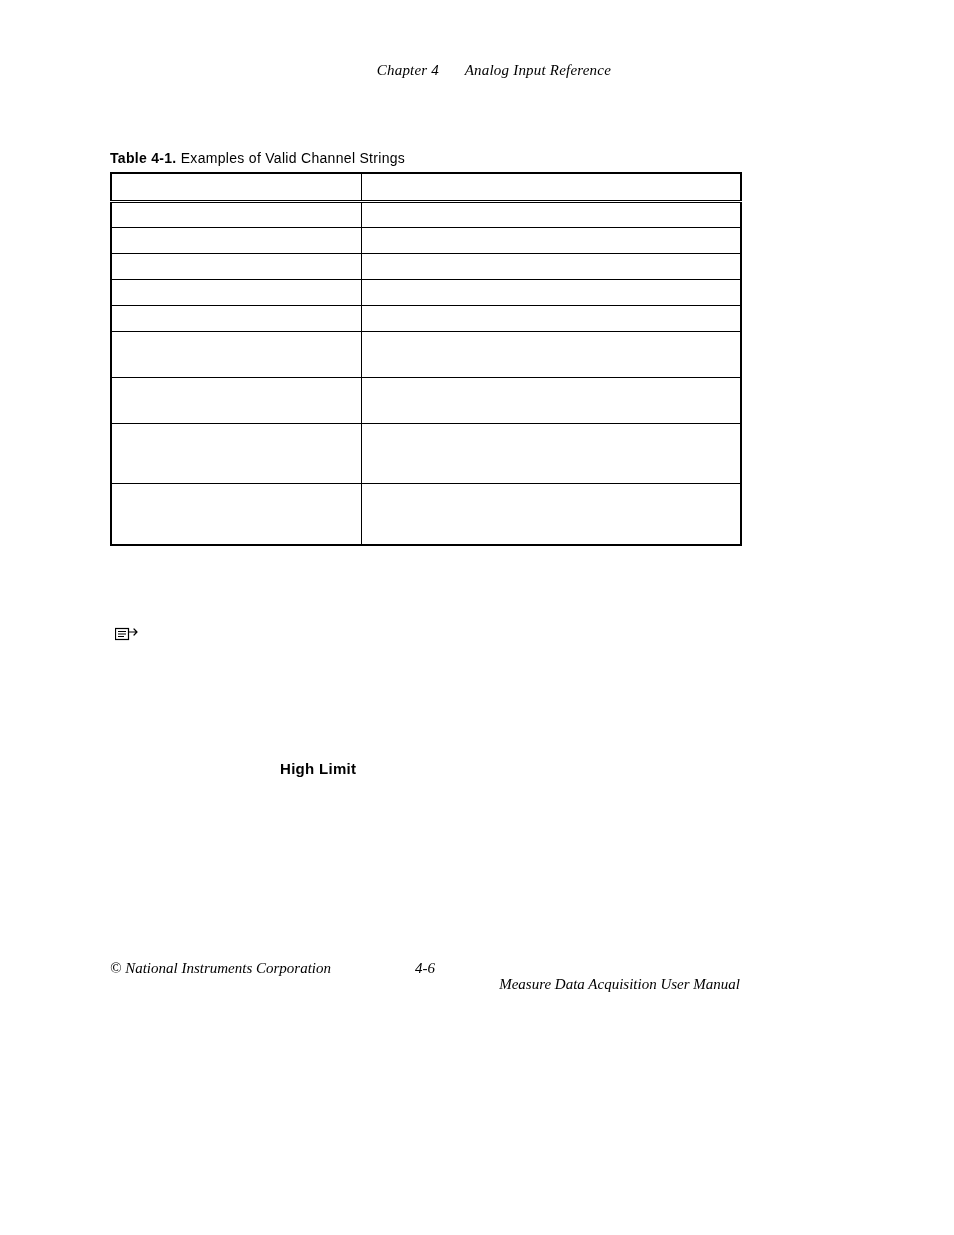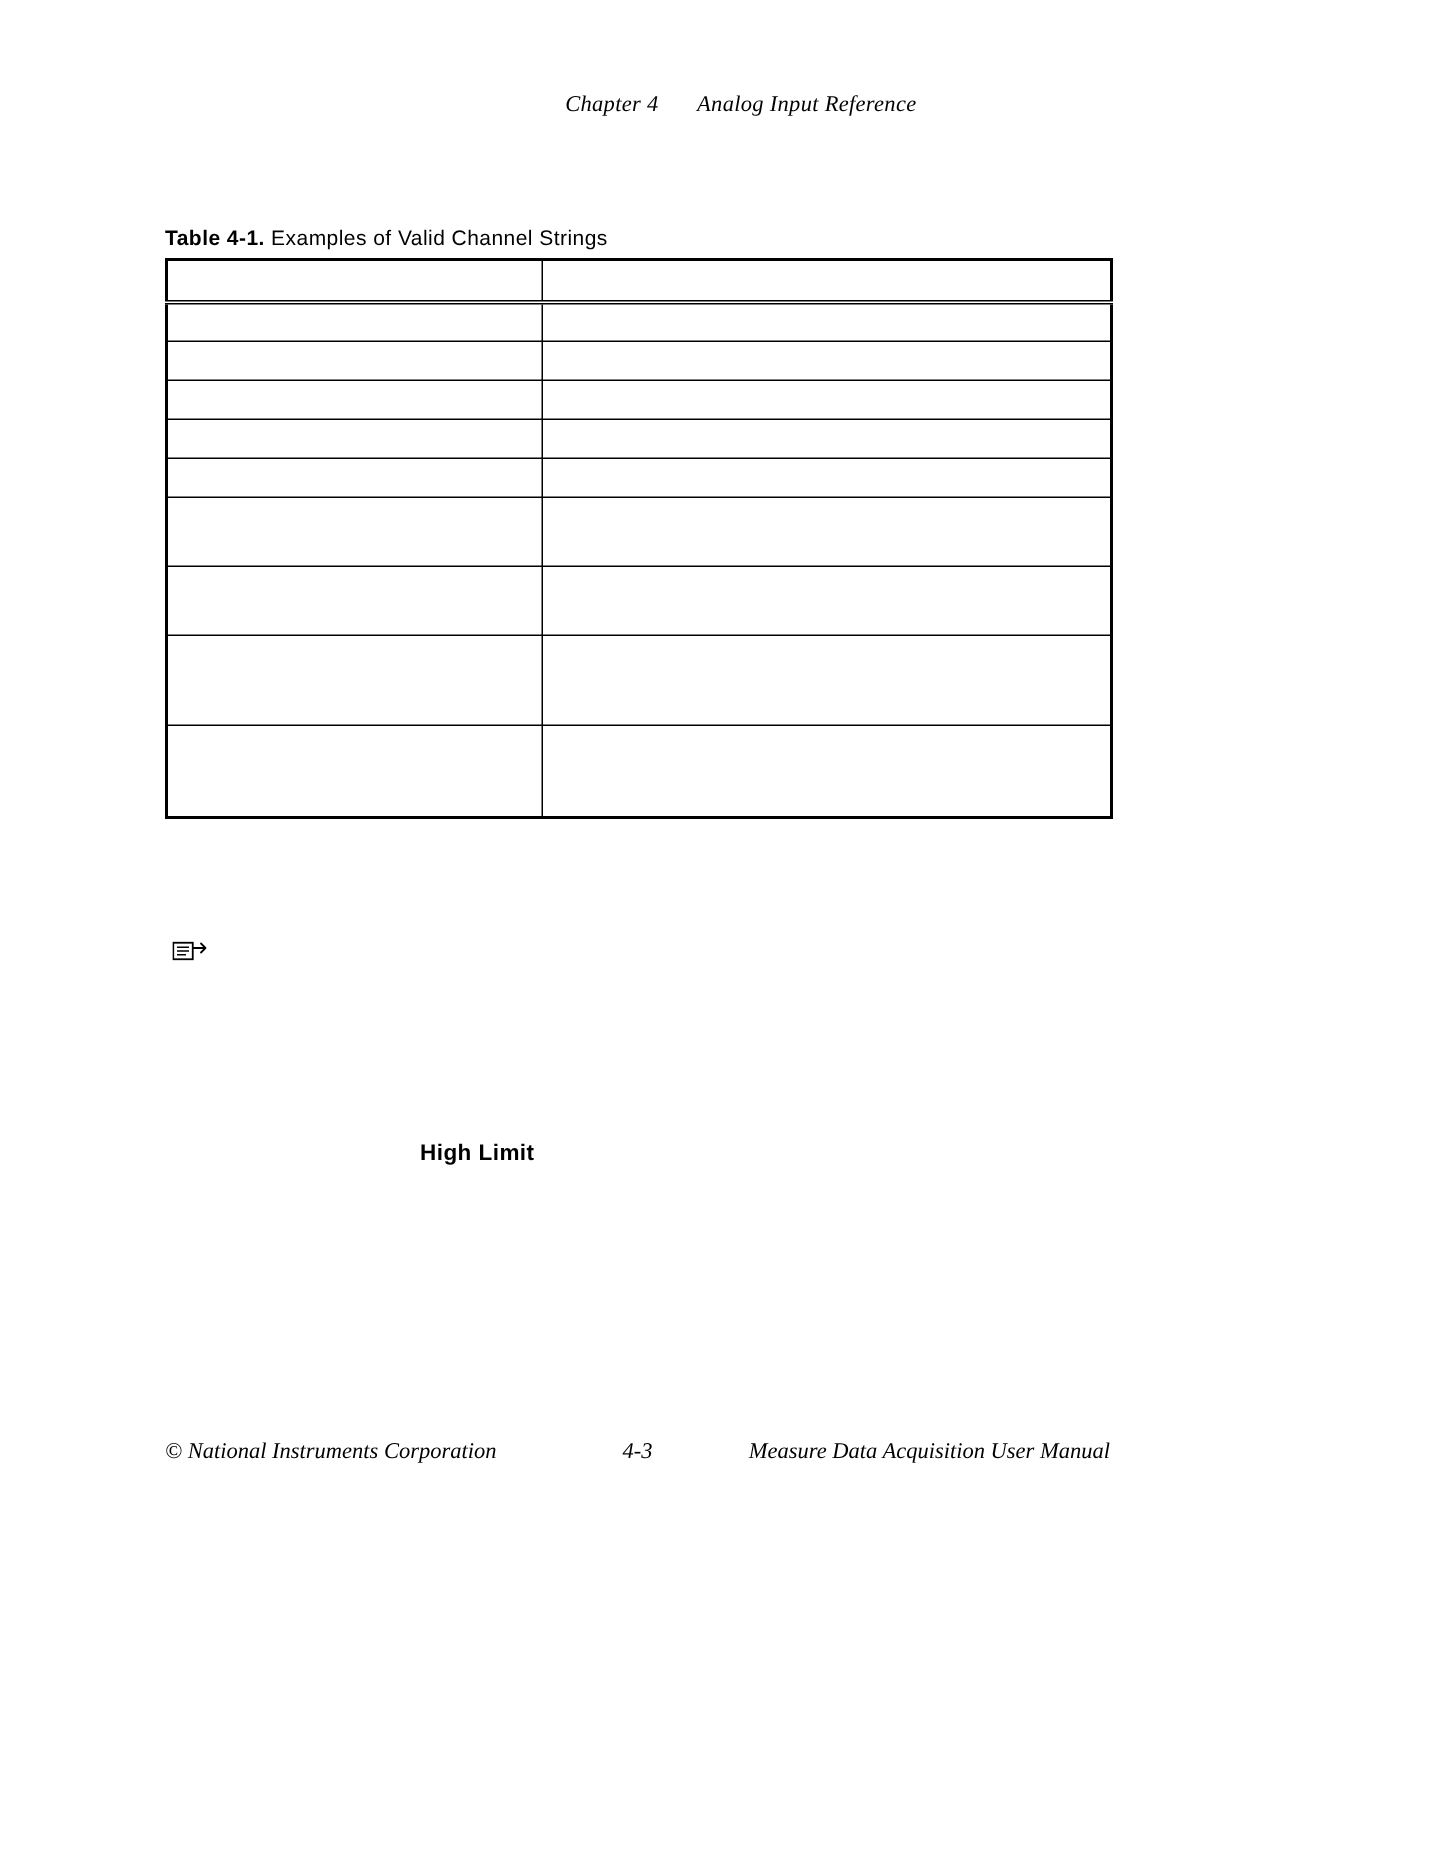--- a/index.html
+++ b/index.html
@@ -91,21 +91,21 @@
     position: absolute;
     top: 960px;
     left: 110px;
     right: 200px;
     width: 630px;
     font-style: italic;
     font-size: 15px;
   }
   .footer .left { position: absolute; left: 0; }
   .footer .mid  { position: absolute; left: 0; right: 0; text-align: center; }
-  .footer .right{ position: absolute; right: 0; }
+  .footer .right{ position: absolute; right: 0; margin-top: 16px; }
 </style>
 </head>
 <body>
 
 <div class="page">
 
   <div class="header">
     <span class="chap">Chapter 4</span>
     <span>Analog Input Reference</span>
   </div>
@@ -174,17 +174,17 @@
         <line x1="3" y1="10.5" x2="9" y2="10.5" stroke="#000" stroke-width="1"></line>
         <path d="M14 6 L22 6 M22 6 L19 3 M22 6 L19 9" fill="none" stroke="#000" stroke-width="1.2" stroke-linecap="round"></path>
       </svg>
     </span>
   </div>
 
   <div class="section-head">High Limit</div>
 
   <div class="footer">
     <span class="left">© National Instruments Corporation</span>
-    <span class="mid">4-3</span>
+    <span class="mid">4-6</span>
     <span class="right">Measure Data Acquisition User Manual</span>
   </div>
 
 </div>
 
 </body></html>

